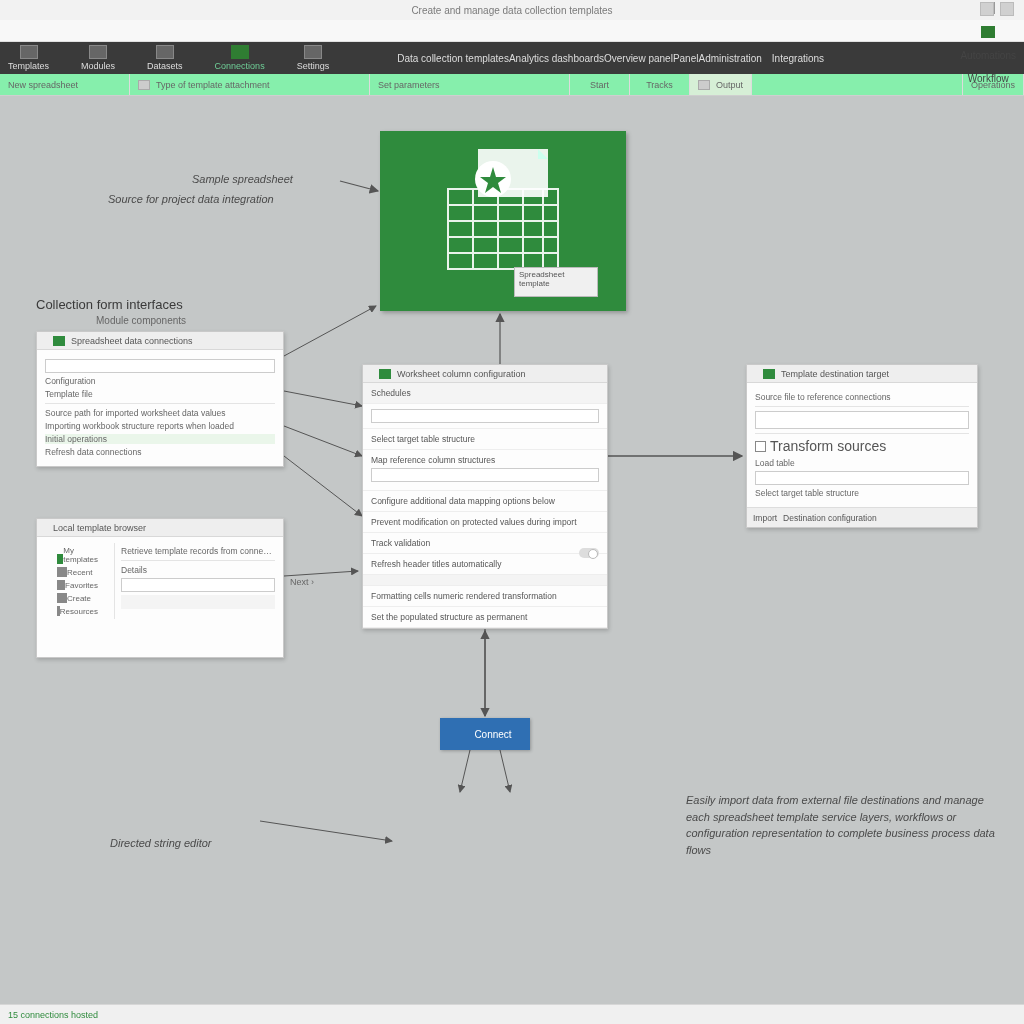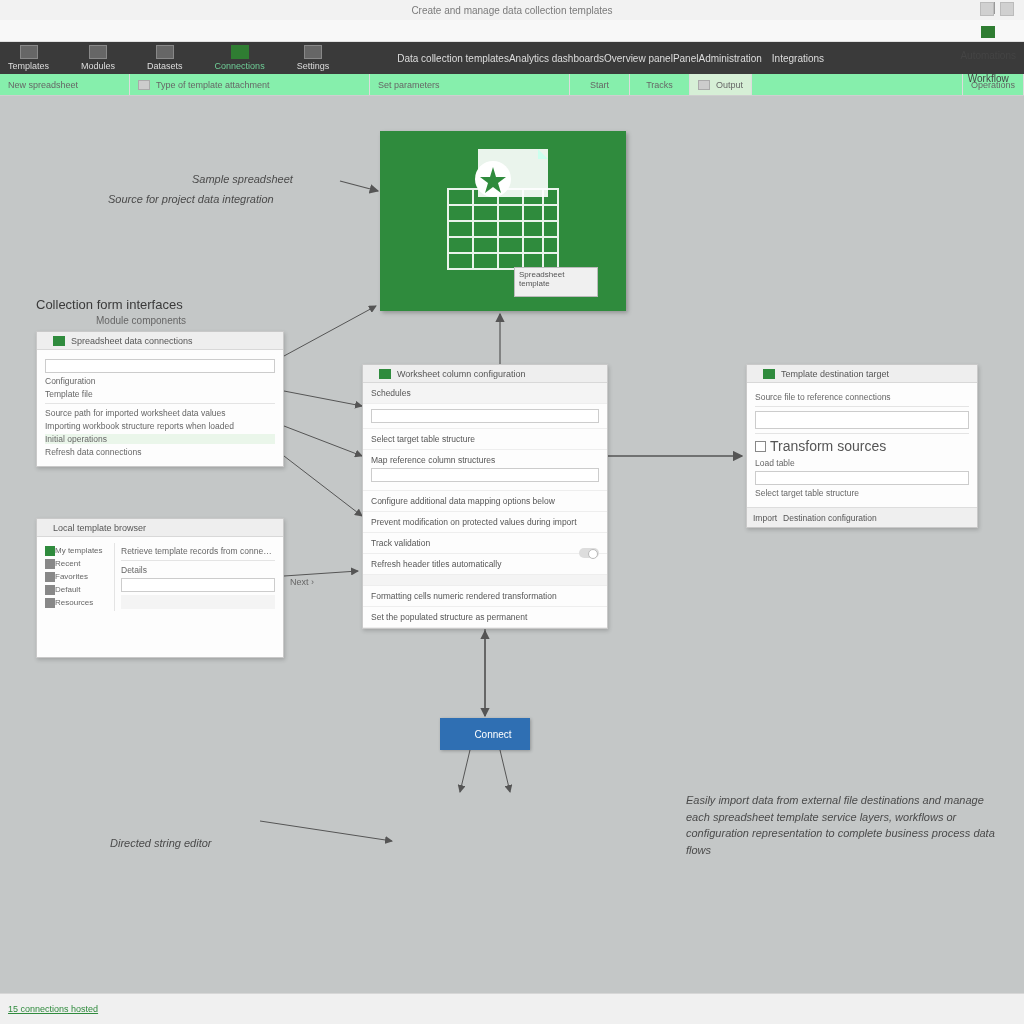--- a/index.html
+++ b/index.html
@@ -81,25 +81,25 @@
 
   
   .panelE { left: 394px; top: 698px; width: 260px; border-color: #a8cfa8; }
   .panelE .phead { background: #cfe7cf; border-bottom-color: #b6d7b6; }
   .panelE .bigfield { height: 22px; background: #fff; border: 1px solid #bbb; margin: 6px 0; }
 
   
   .para { position: absolute; left: 686px; top: 696px; width: 310px; font-size: 11px; color: #4a4a4a; line-height: 1.5; font-style: italic; }
 
   
-  .status { position: absolute; left: 0; right: 0; bottom: 0; height: 31px; background: #f0f0f0; border-top: 1px solid #d7d7d7; display: flex; align-items: center; padding: 0 8px; font-size: 9px; color: #2f8b3d; text-decoration: underline; }
+  .status { position: absolute; left: 0; right: 0; bottom: 0; height: 20px; background: #f0f0f0; border-top: 1px solid #d7d7d7; display: flex; align-items: center; padding: 0 8px; font-size: 9px; color: #2f8b3d; }
 
   
   .panelB .nav { width: 70px; float: left; border-right: 1px solid #e4e4e4; padding-right: 4px; }
-  .panelB .nav .nitem { display: flex; align-items: flex-start; gap: 0; font-size: 8px; margin: 3px 0; color: #666; }
+  .panelB .nav .nitem { display: flex; align-items: flex-end; gap: 0; font-size: 8px; margin: 3px 12px; color: #666; }
   .panelB .nav .nicon { width: 10px; height: 10px; background: #2f8b3d; }
   .panelB .content { margin-left: 76px; }
 
   
   .toggle { position: absolute; right: 8px; width: 20px; height: 10px; background: #ddd; border-radius: 5px; }
   .toggle::after { content: ""; position: absolute; right: 1px; top: 1px; width: 8px; height: 8px; background: #fff; border-radius: 50%; border: 1px solid #bbb; }
 
   .rel { position: relative; }
 </style>
 </head>
@@ -279,21 +279,21 @@
         <div class="nitem">
             <div class="nicon" style="background:#888"></div>
             <span>Recent</span>
           </div>
         <div class="nitem">
             <div class="nicon" style="background:#888"></div>
             <span>Favorites</span>
           </div>
         <div class="nitem">
             <div class="nicon" style="background:#888"></div>
-            <span>Default</span>
+            <span>Create</span>
           </div>
         <div class="nitem">
             <div class="nicon" style="background:#888"></div>
             <span>Resources</span>
           </div>
       </div>
       <div class="content">
         <div class="row">Retrieve template records from connections</div>
         <div class="sep"></div>
         <div class="row">Details</div>

